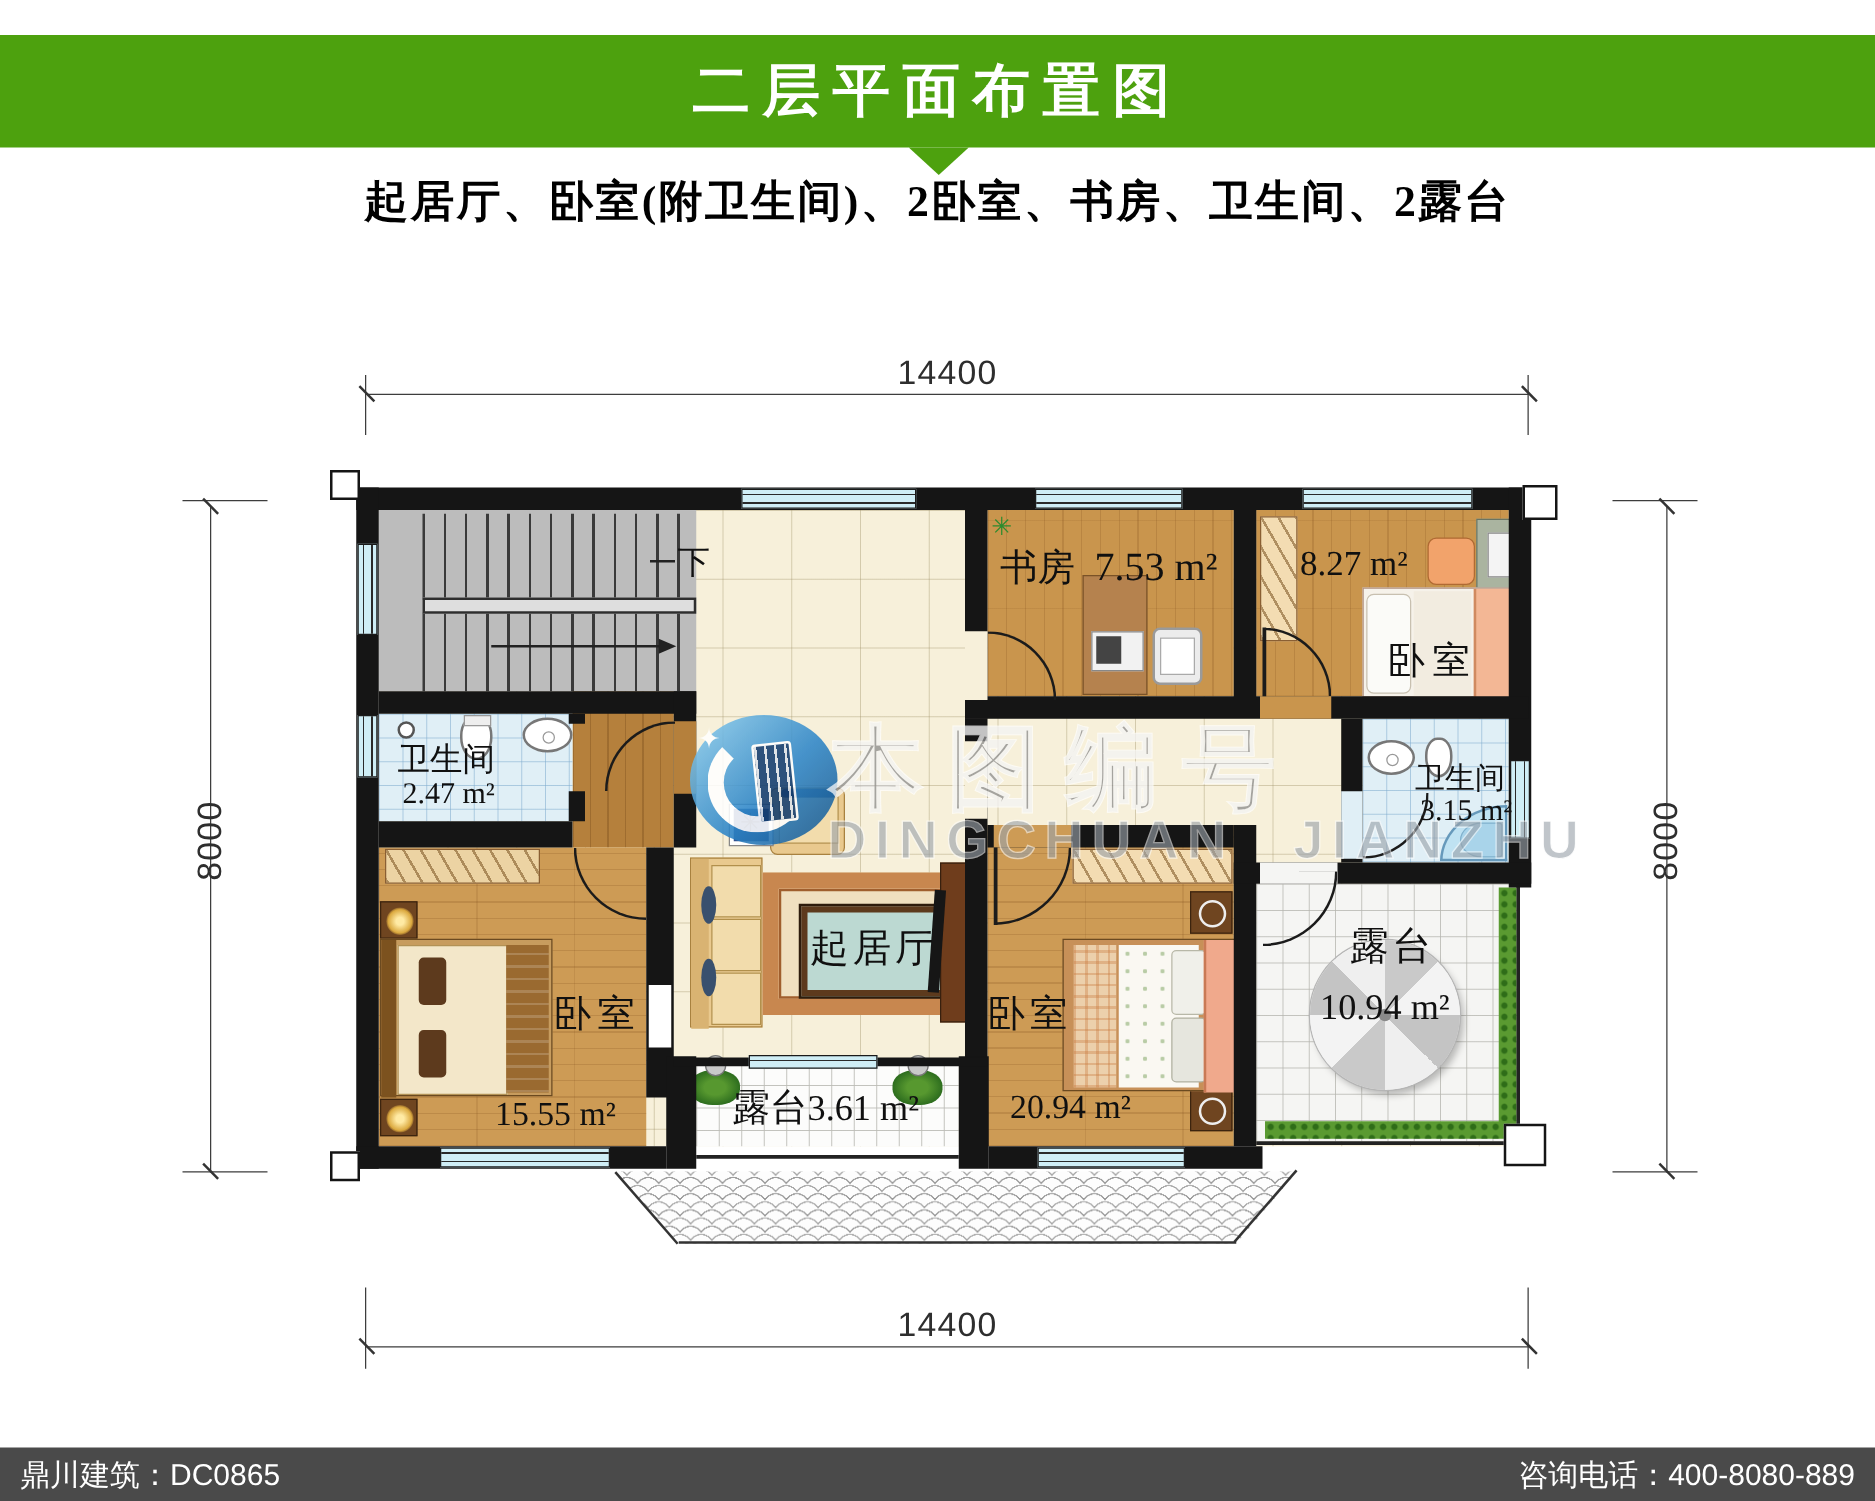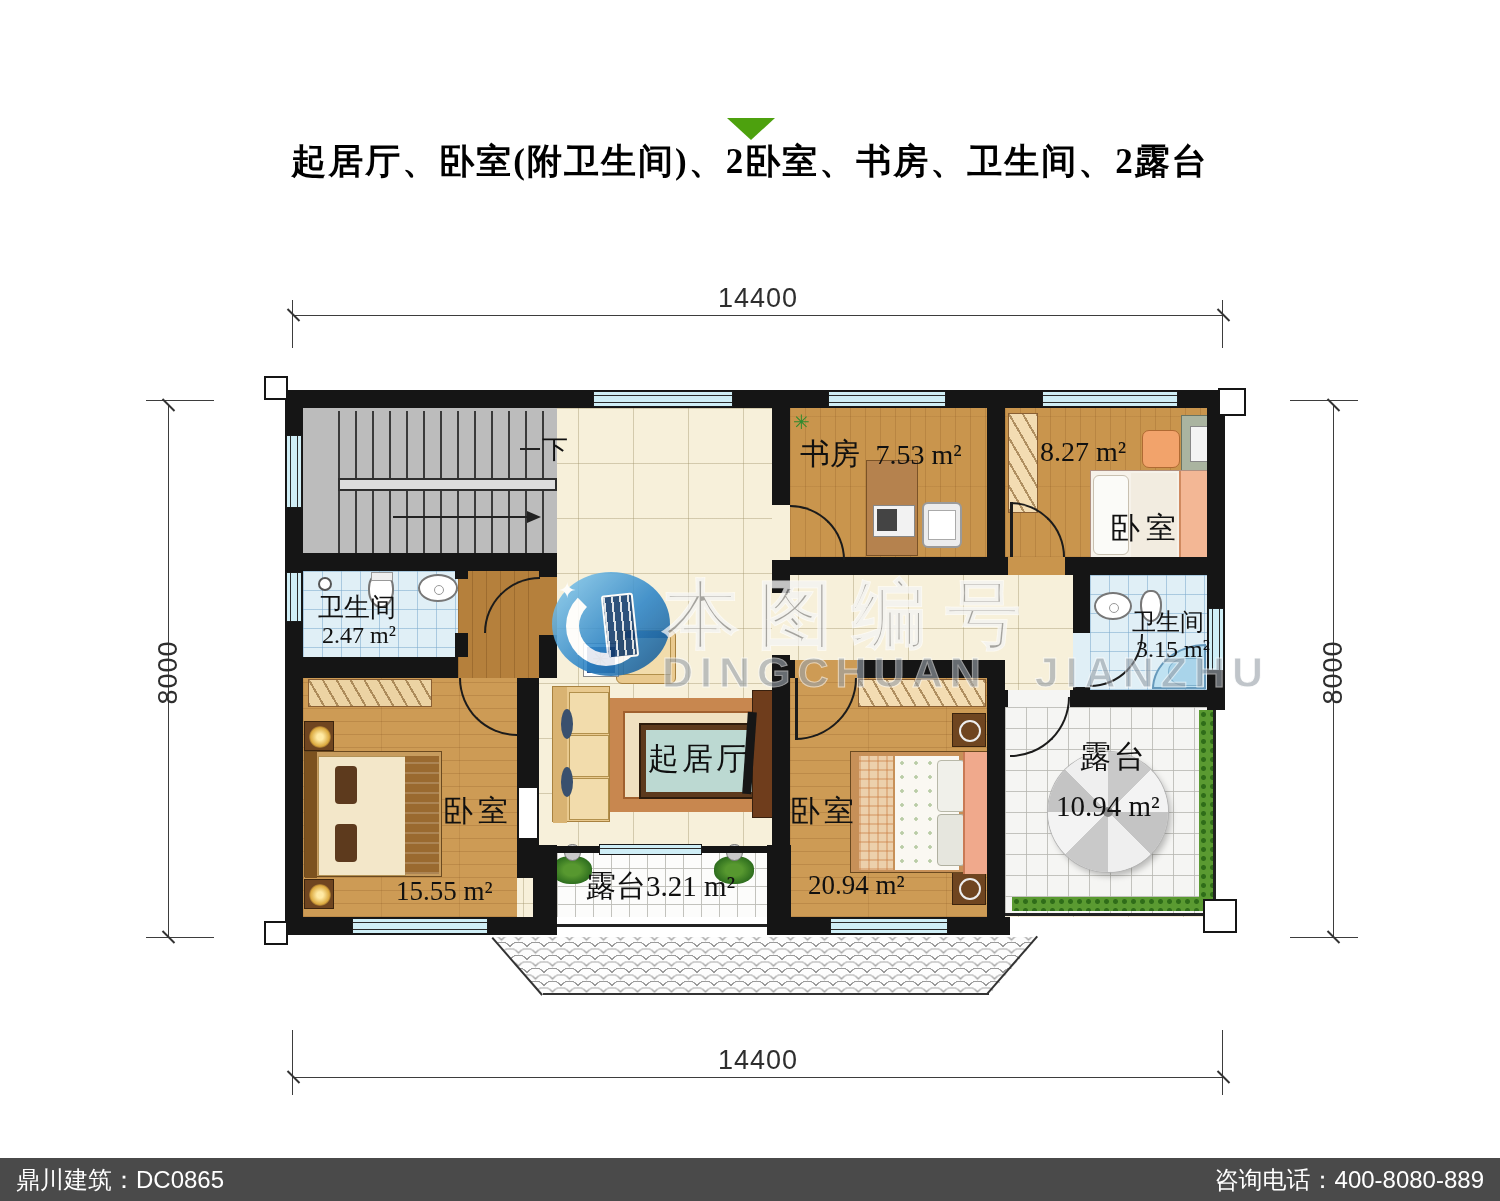--- a/index.html
+++ b/index.html
@@ -60,20 +60,23 @@
         background-size:17px 13px,17px 13px;background-position:0 0,8.5px 6.5px;
         clip-path:polygon(0 0,100% 0,91% 100%,9% 100%);}
   .rline{position:absolute;background:#333;z-index:6;transform-origin:left top;}
   .hatch{background-image:repeating-linear-gradient(60deg,rgba(120,80,30,.55) 0 2px,transparent 2px 12px);}
 </style>
 </head>
 <body>
 
 <div class="page">
 
+  <div class="hbar" style="background:#4da10e;">
+    <div class="htitle">二层平面布置图</div>
+  </div>
   <div class="htri" style="border-top:22px solid #4da10e;"></div>
   <div class="subtitle">起居厅、卧室(附卫生间)、2卧室、书房、卫生间、2露台</div>
 
   <div>
     <div class="dline" style="left:293px;top:315px;width:930px;height:1px;"></div>
     <div class="dline" style="left:292px;top:300px;width:1px;height:48px;"></div>
     <div class="dline" style="left:1222px;top:300px;width:1px;height:48px;"></div>
     <div class="tick" style="left:285px;top:314px;"></div>
     <div class="tick" style="left:1215px;top:314px;"></div>
     <div class="dtxt" style="left:293px;top:283px;width:930px;text-align:center;">14400</div>
@@ -323,42 +326,42 @@
                 -webkit-text-stroke:1.5px rgba(255,255,255,.9);font-family:'Liberation Sans',sans-serif;">本图编号</div>
     <div class="wm" style="left:662px;top:648px;font-size:43px;letter-spacing:7px;word-spacing:28px;color:#9aa2aa;opacity:.62;
                 -webkit-text-stroke:1px rgba(255,255,255,.9);font-family:'Liberation Sans',sans-serif;">DINGCHUAN JIANZHU</div>
   </div>
 
   <div class="lbl" style="left:542px;top:432px;font-size:26px;">下</div>
   <div class="lbl" style="left:520px;top:448px;width:20px;height:2px;background:#222;"></div>
 
   <div class="lbl" style="left:800px;top:434px;font-size:30px;">
     <span>书房</span>
-    <span style="font-size:28px;margin-left:8px;">7.53 m²</span>
+    <span style="font-size:32px;margin-left:8px;">7.53 m²</span>
   </div>
 
   <div class="lbl" style="left:1040px;top:436px;font-size:28px;">8.27 m²</div>
   <div class="lbl" style="left:1110px;top:508px;font-size:30px;letter-spacing:6px;">卧室</div>
 
   <div class="lbl" style="left:318px;top:590px;font-size:26px;">卫生间</div>
   <div class="lbl" style="left:322px;top:622px;font-size:24px;">2.47 m²</div>
 
   <div class="lbl" style="left:1132px;top:606px;font-size:24px;">卫生间</div>
   <div class="lbl" style="left:1136px;top:636px;font-size:24px;">3.15 m²</div>
 
   <div class="lbl" style="left:443px;top:791px;font-size:30px;letter-spacing:5px;">卧室</div>
   <div class="lbl" style="left:396px;top:876px;font-size:27px;font-family:Liberation Serif, serif;">15.55 m²</div>
 
   <div class="lbl" style="left:790px;top:791px;font-size:30px;letter-spacing:4px;">卧室</div>
   <div class="lbl" style="left:808px;top:870px;font-size:27px;">20.94 m²</div>
 
   <div class="lbl" style="left:648px;top:738px;font-size:31px;letter-spacing:3px;">起居厅</div>
 
   <div class="lbl" style="left:586px;top:866px;font-size:30px;">
-    <span>露台</span><span style="font-size:29px;">3.21 m²</span>
+    <span>露台</span><span style="font-size:29px;">3.61 m²</span>
   </div>
 
   <div class="lbl" style="left:1080px;top:736px;font-size:31px;letter-spacing:3px;">露台</div>
   <div class="lbl" style="left:1056px;top:790px;font-size:29px;">10.94 m²</div>
 
   <div class="footer" style="background:#4a4a4a;">
     <span>鼎川建筑：DC0865</span>
     <span>咨询电话：400-8080-889</span>
   </div>
 

